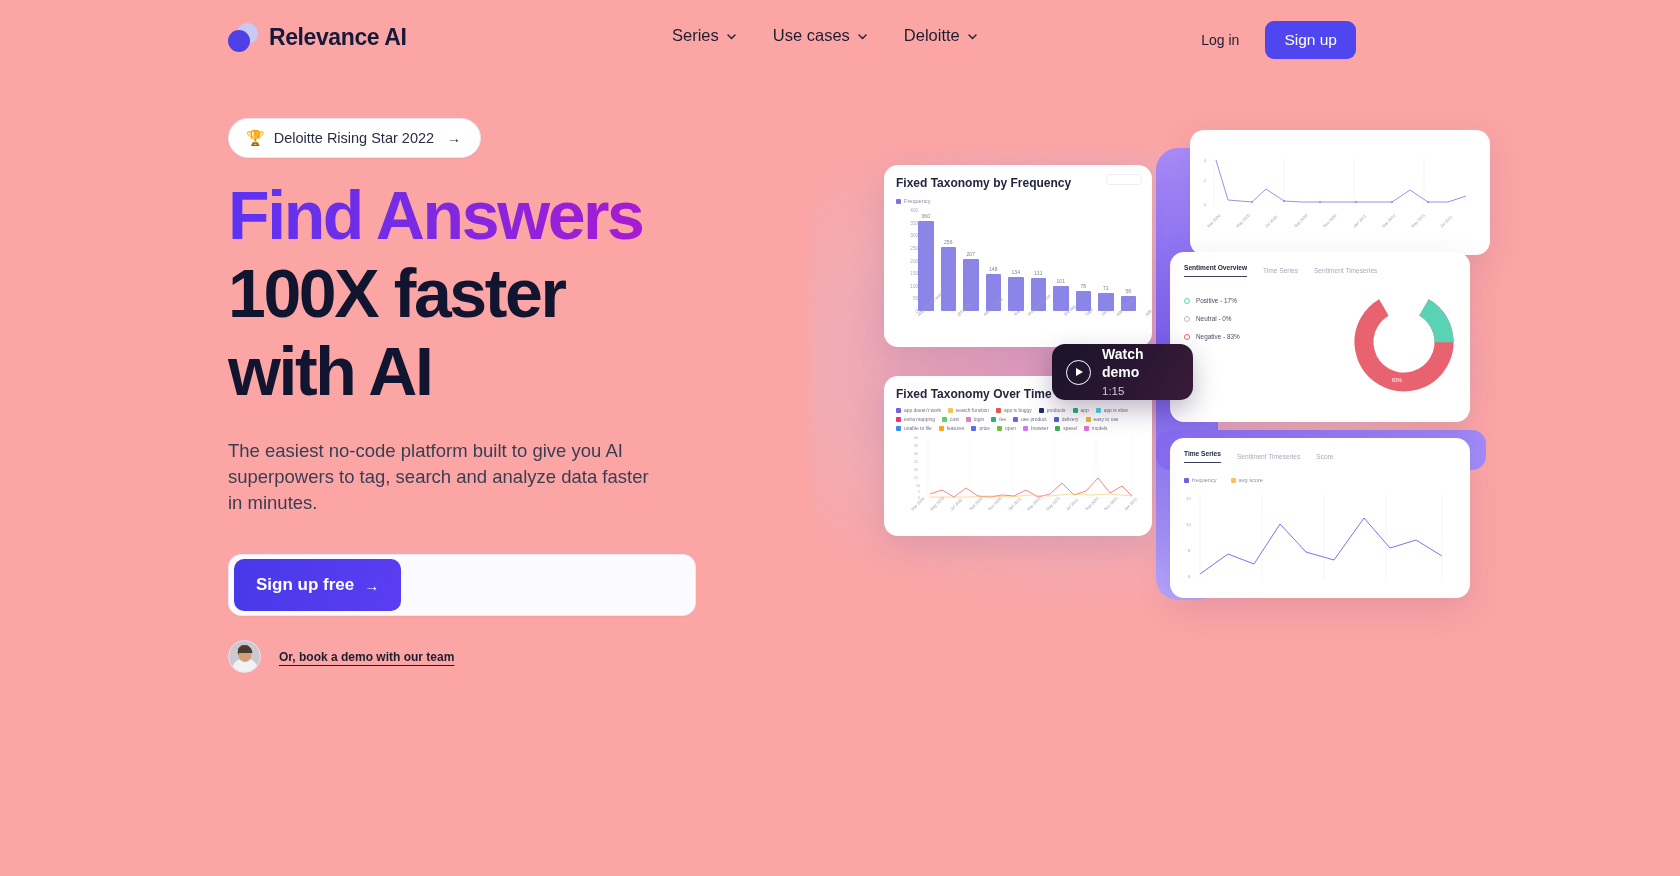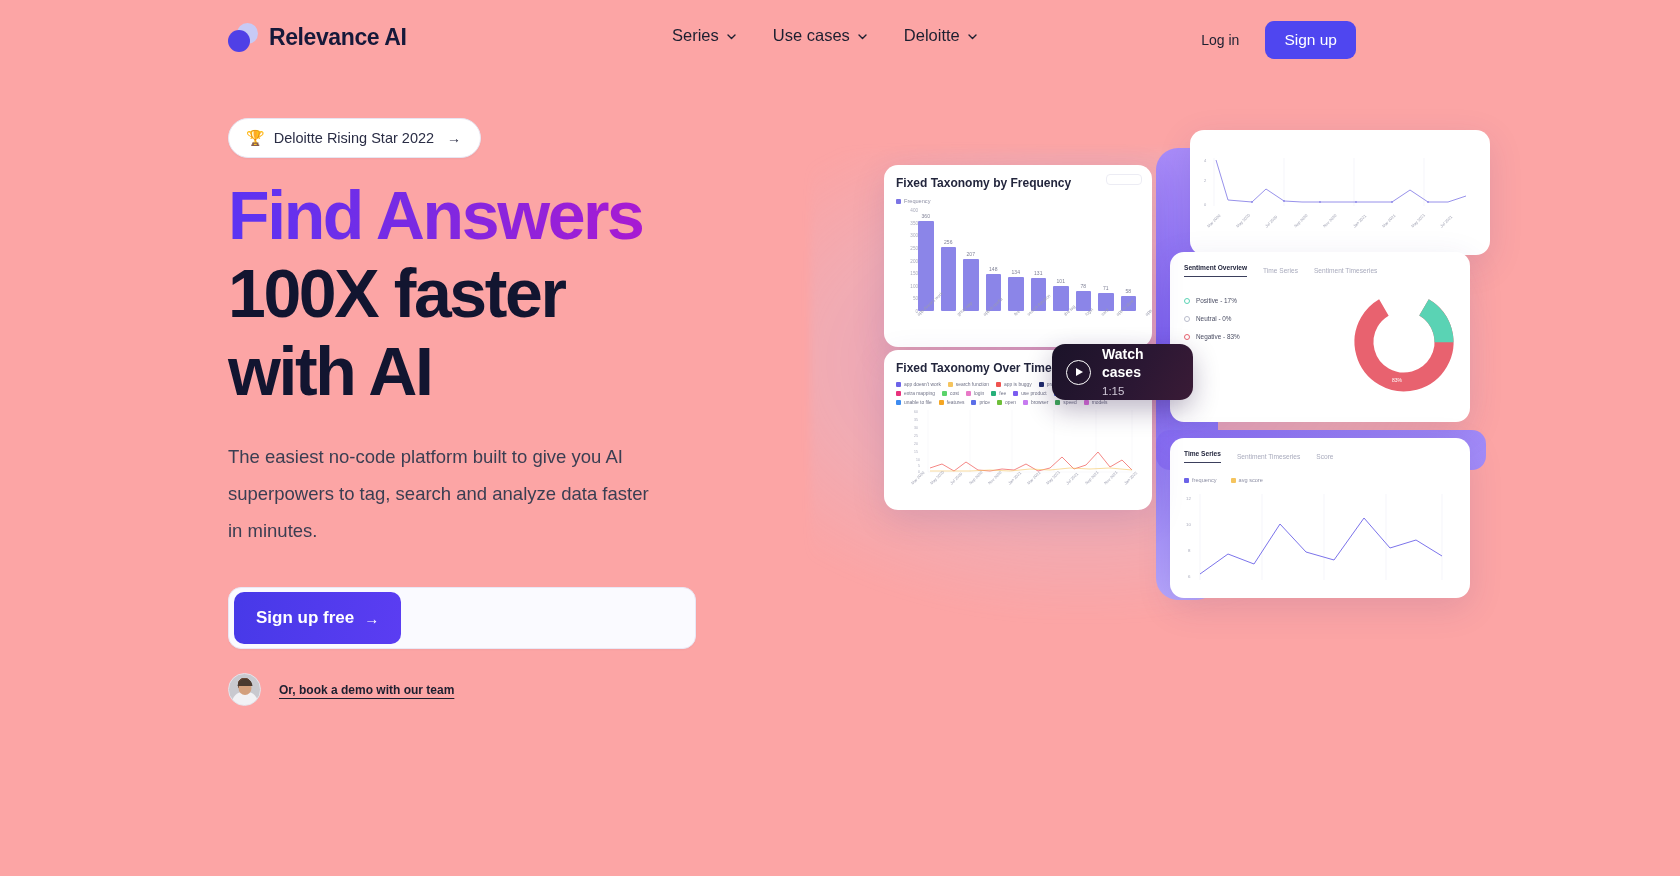--- a/index.html
+++ b/index.html
@@ -54,21 +54,21 @@
   .badge .trophy { font-size:15px; }
   .badge .arr { font-size:14px; color:#2a2d45; margin-left:4px; }
 
   .headline { margin-top:18px; font-size:68px; line-height:78px; font-weight:700;
               letter-spacing:-2.4px; color:#121530; }
   .grad {
     background: linear-gradient(90deg,#5b34f3 0%,#7a2ae3 45%,#a81ad2 100%);
     -webkit-background-clip: text; background-clip: text; color: transparent;
   }
 
-  .subcopy { margin-top:28px; font-size:18.5px; line-height:37px; color:#3a3e52; max-width:440px; }
+  .subcopy { margin-top:28px; font-size:18.5px; line-height:26px; color:#3a3e52; max-width:440px; }
 
   .form-wrap {
     margin-top:38px; width:468px; height:62px; background:#fafaff;
     border:1px solid #e9e8f6; border-radius:13px;
     display:flex; align-items:center; justify-content:space-between;
     padding:5px; box-shadow:0 1px 2px rgba(30,30,80,0.03);
   }
   .email-input {
     flex:1; border:none; outline:none; background:transparent; height:100%;
     font-size:16px; color:#1c1f30; padding-left:19px;
@@ -135,21 +135,21 @@
   .bar i { position:absolute; top:-8px; left:50%; transform:translateX(-50%);
            font-size:5px; color:#7f8196; font-style:normal; }
   .yaxis { position:absolute; left:12px; bottom:33px; height:106px; width:22px;
            display:flex; flex-direction:column; justify-content:space-between;
            font-size:4.6px; color:#a8aabb; text-align:right; }
   .xlabels { position:absolute; left:32px; bottom:4px; width:224px; height:30px; display:flex; gap:7px; }
   .xlabels span { flex:1; font-size:4.4px; color:#9a9cae; transform:rotate(-42deg);
                   transform-origin:left top; white-space:nowrap; }
 
   
-  .card-b { left:14px; top:210px; width:268px; height:160px; padding:11px 12px; }
+  .card-b { left:14px; top:236px; width:268px; height:160px; padding:11px 12px; }
   .chips { display:flex; flex-wrap:wrap; gap:4px 7px; margin-top:7px; width:250px; }
   .chip { display:flex; align-items:center; gap:3px; font-size:4.9px; color:#6f7186; }
   .linechart { position:absolute; left:26px; bottom:30px; width:228px; height:70px; }
   .xlabels2 { position:absolute; left:26px; bottom:2px; width:230px; height:26px; display:flex; gap:2px; }
   .xlabels2 span { flex:1; font-size:4px; color:#9a9cae; transform:rotate(-45deg);
                    transform-origin:left top; white-space:nowrap; }
 
   
   .card-c { left:300px; top:112px; width:300px; height:170px; padding:12px 14px; }
   .tabs { display:flex; align-items:center; gap:16px; font-size:6.6px; color:#a9abbd; }
@@ -552,19 +552,19 @@
         <span>Nov 2021</span>
           <span>Jan 2022</span>
       </div>
     </div>
 
     <div class="watch">
       <span class="play">
           <span class="tri"></span>
         </span>
       <span>
-        <span class="watch-title">Watch cases</span><br>
+        <span class="watch-title">Watch demo</span><br>
         <span class="watch-time">1:15</span>
       </span>
     </div>
   </div>
 
 </div>
 
 </body></html>

